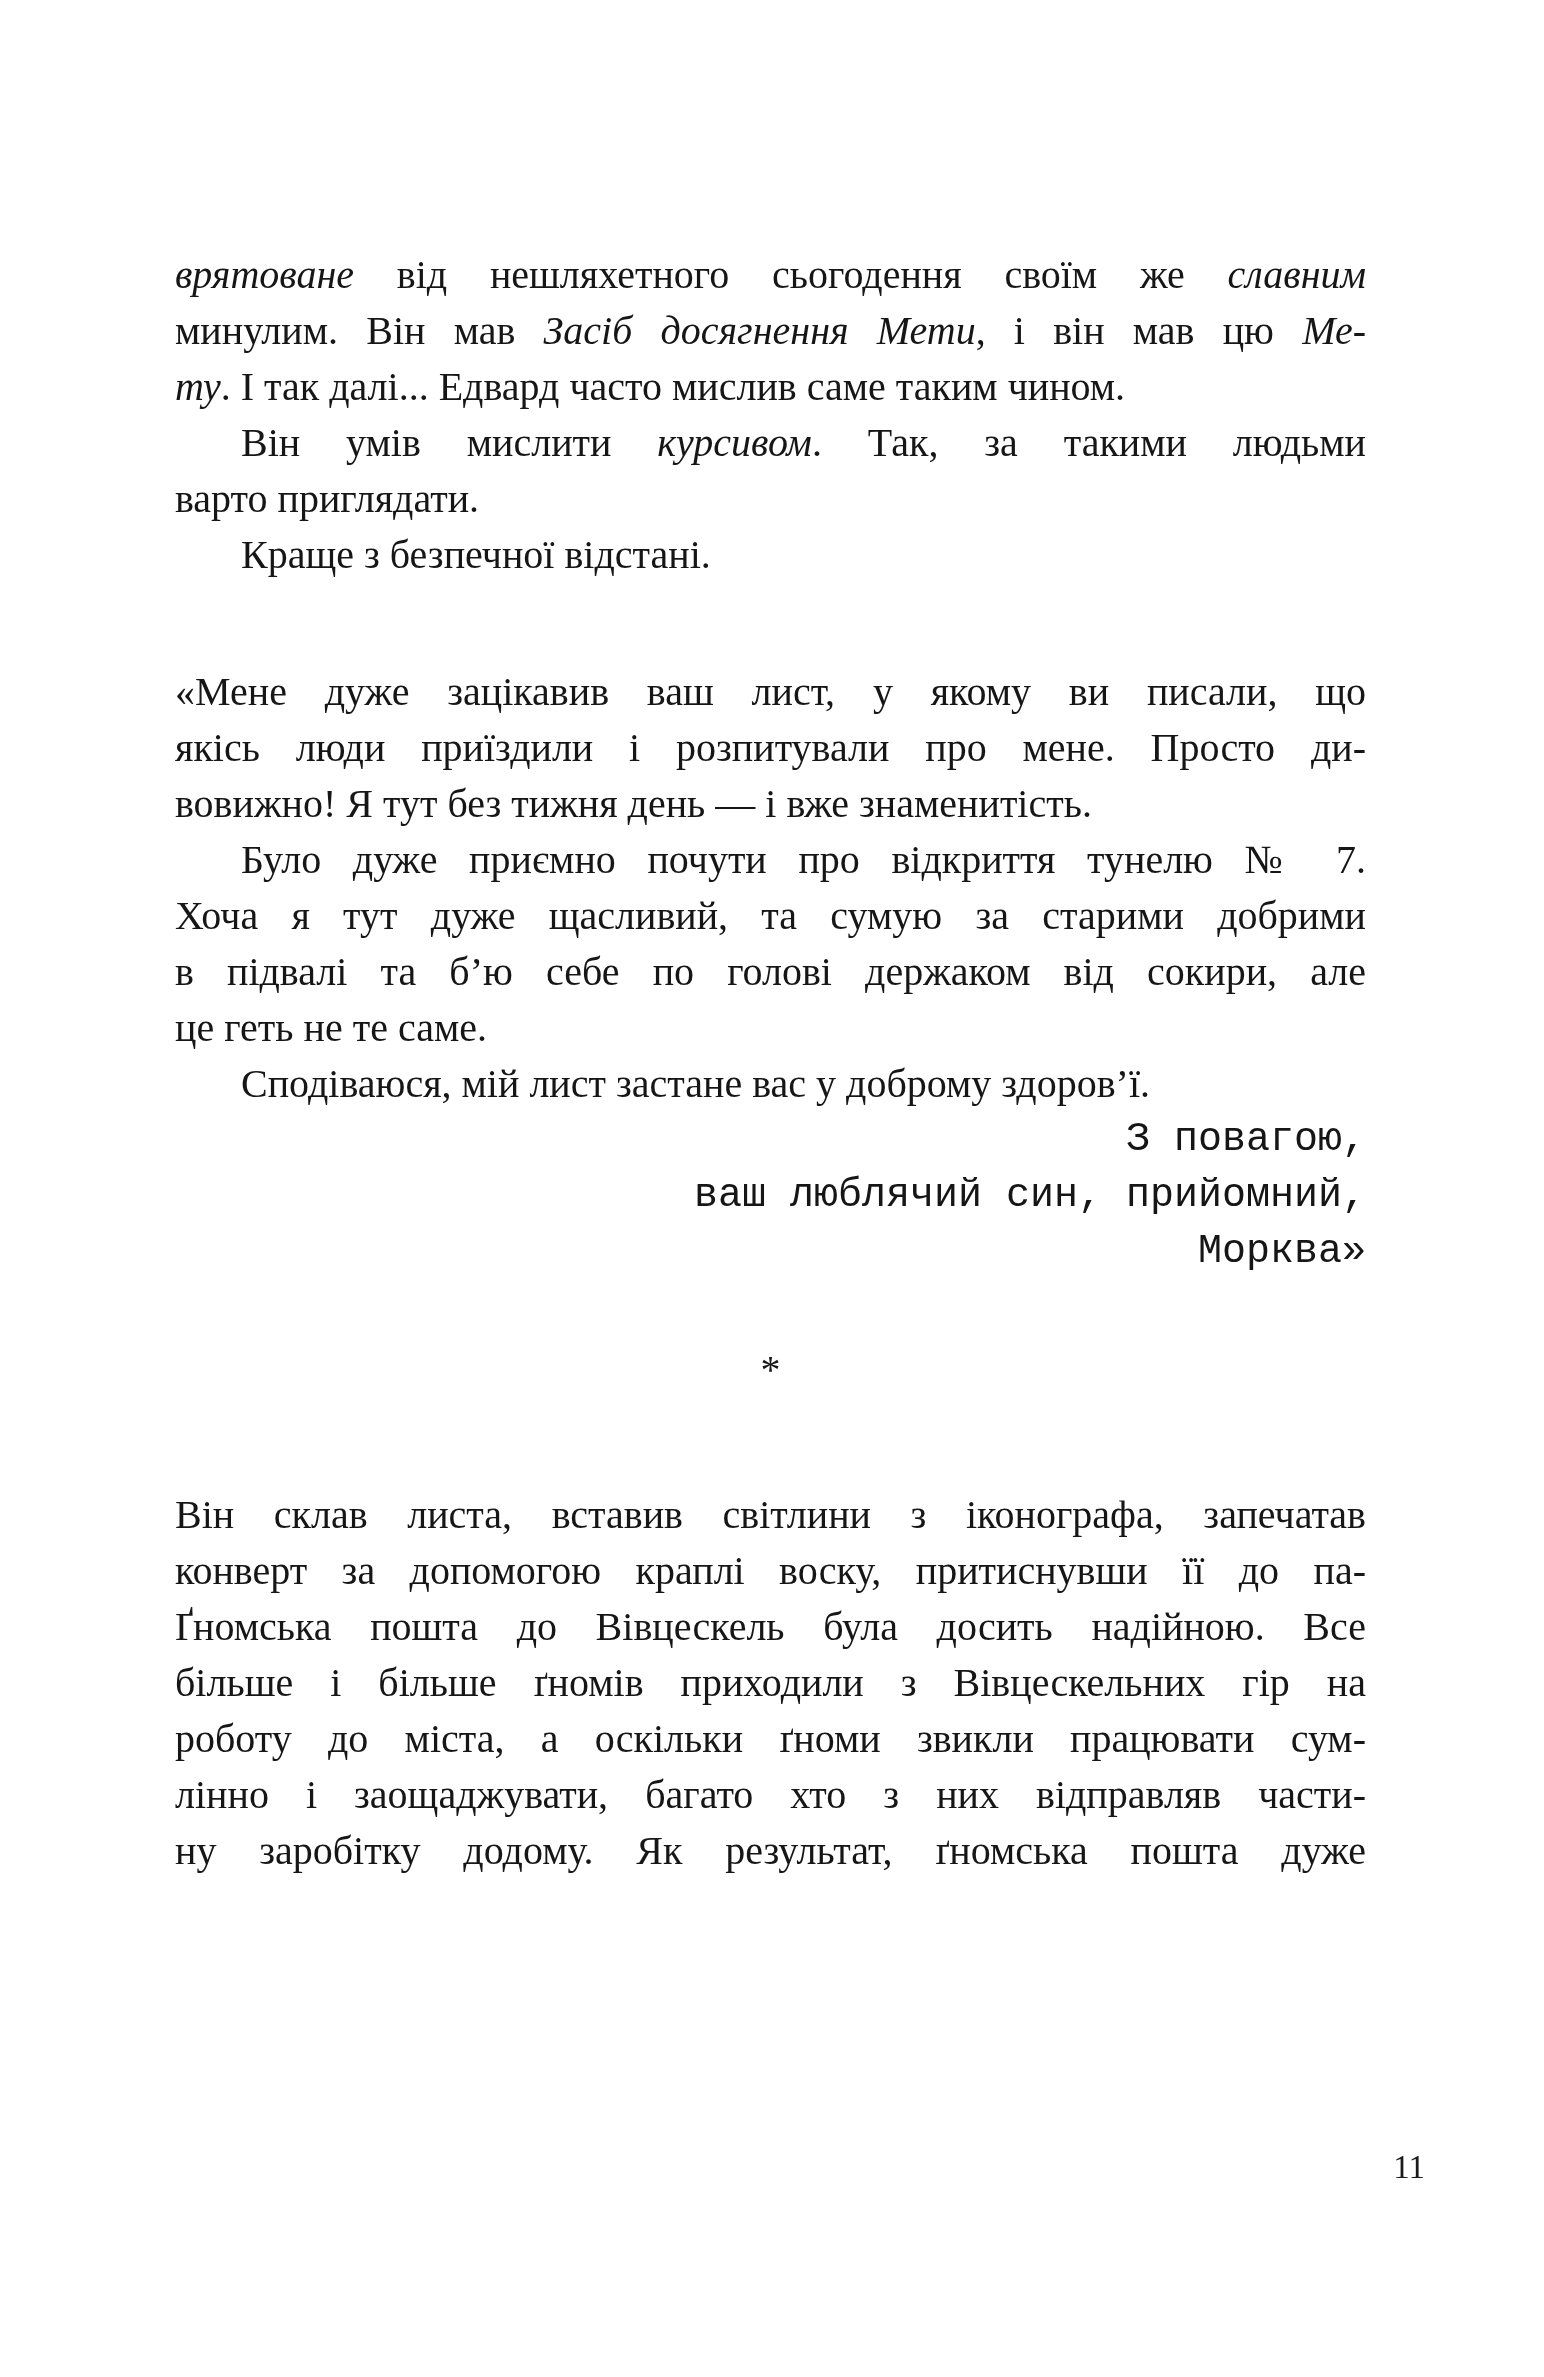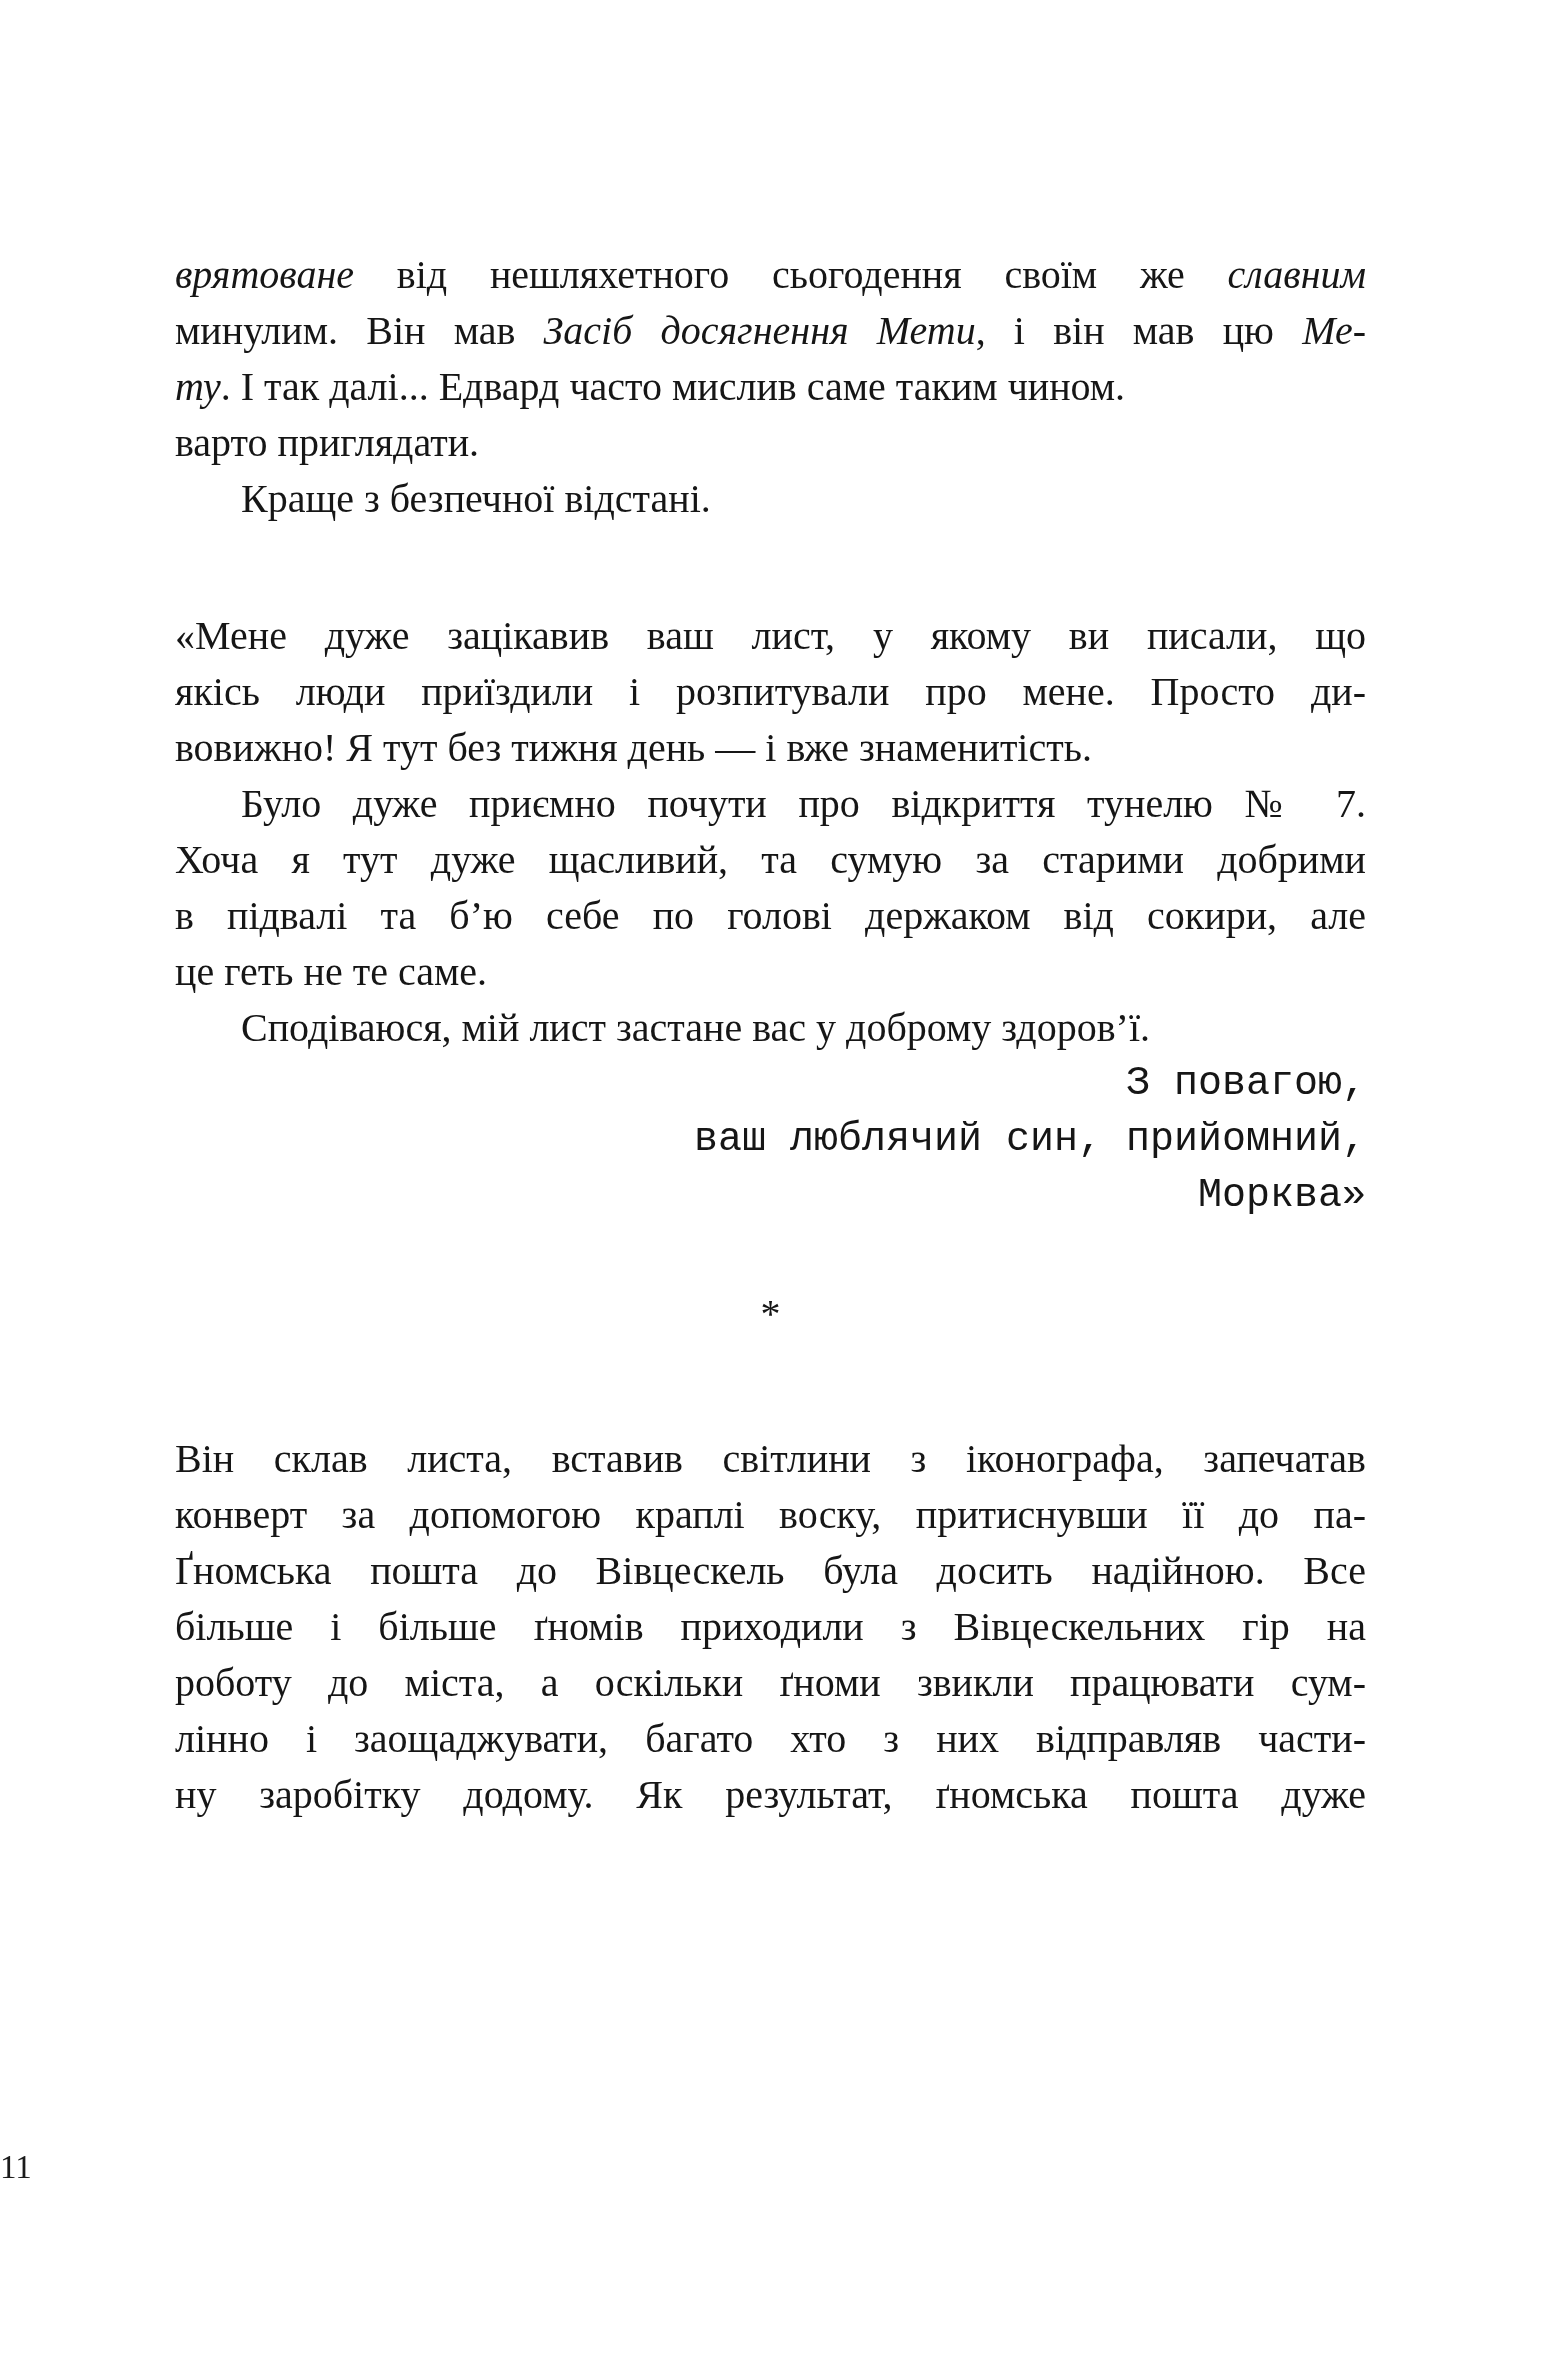--- a/index.html
+++ b/index.html
@@ -38,40 +38,41 @@
     text-align: center;
     text-align-last: center;
     font-size: 40px;
     line-height: 56px;
   }
   .page-number {
     position: absolute;
     top: 2139px;
     left: 0;
     width: 1425px;
-    text-align: left;
+    text-align: right;
     font-size: 33px;
     line-height: 56px;
     color: #1b1b1b;
     font-family: Liberation Serif, serif;
   }
   em { font-style: italic; font-family: Liberation Serif, serif; }
 </style>
 </head>
 <body>
 
 <main class="text-area">
 
   <div class="para">
     <span class="line"><em>врятоване</em><span> від нешляхетного сьогодення своїм же </span><em>славним</em></span>
     <span class="line"><span>минулим. Він мав </span><em>Засіб досягнення Мети</em><span>, і він мав цю </span><em>Ме-</em></span>
     <span class="line last"><em>ту</em><span>. І так далі... Едвард часто мислив саме таким чином.</span></span>
   </div>
 
   <div class="para">
+    <span class="line indent"><span>Він умів мислити </span><em>курсивом</em><span>. Так, за такими людьми</span></span>
     <span class="line last"><span>варто приглядати.</span></span>
   </div>
 
   <div class="para">
     <span class="line indent last"><span>Краще з безпечної відстані.</span></span>
   </div>
 
   <div class="para letter-start">
     <span class="line"><span>«Мене дуже зацікавив ваш лист, у якому ви писали, що</span></span>
     <span class="line"><span>якісь люди приїздили і розпитували про мене. Просто ди-</span></span>

